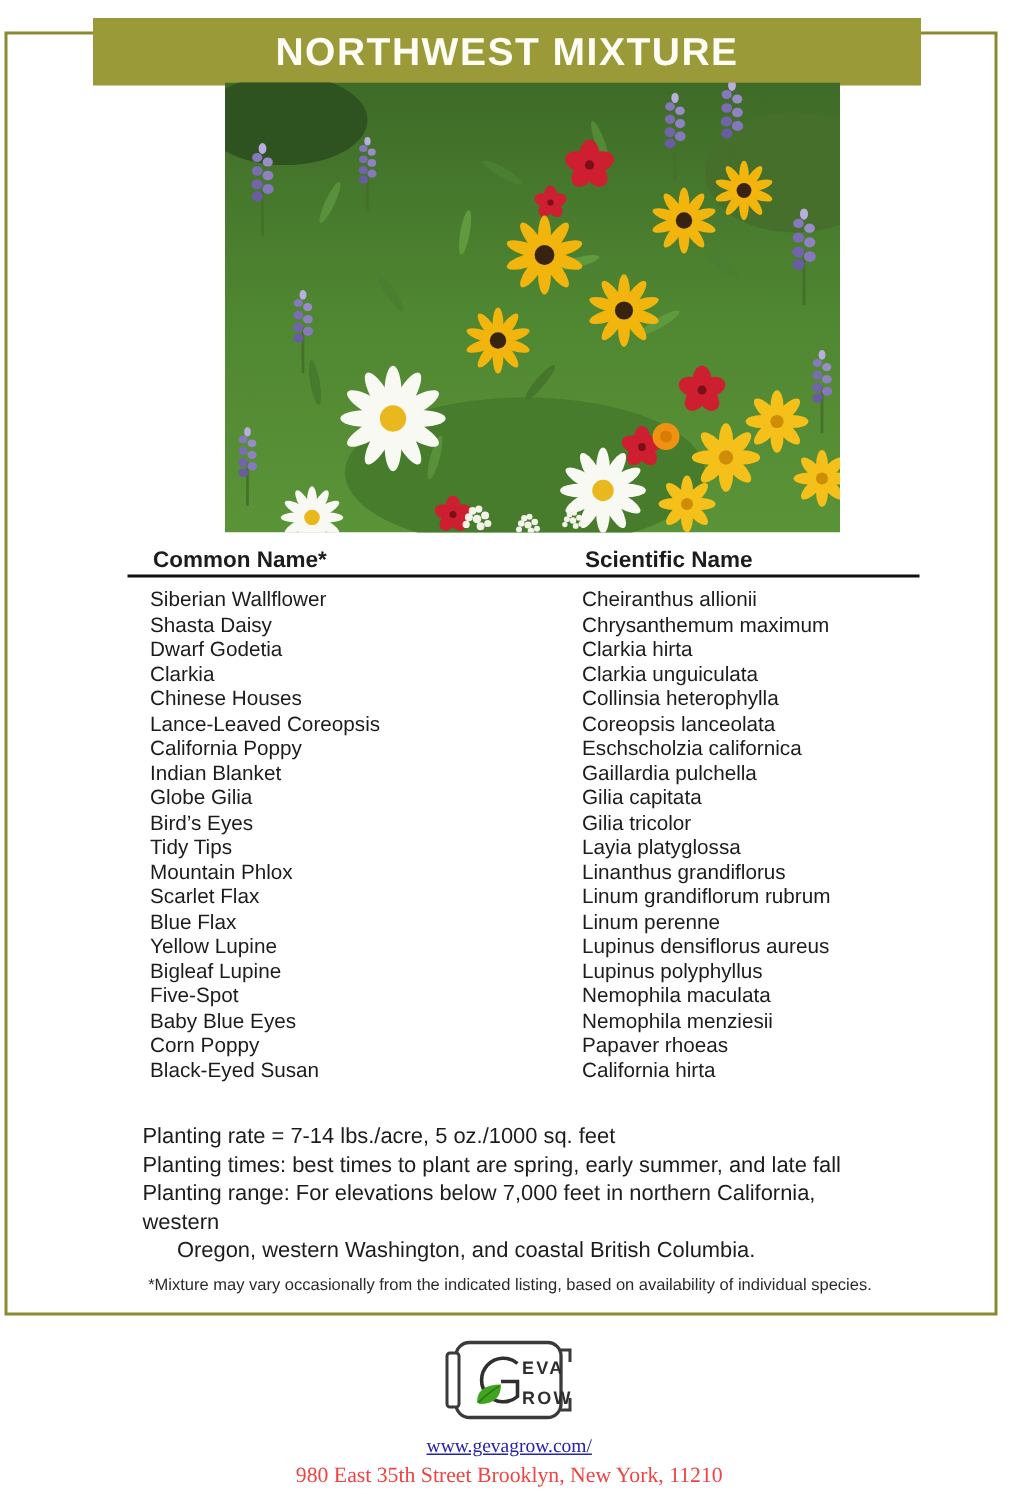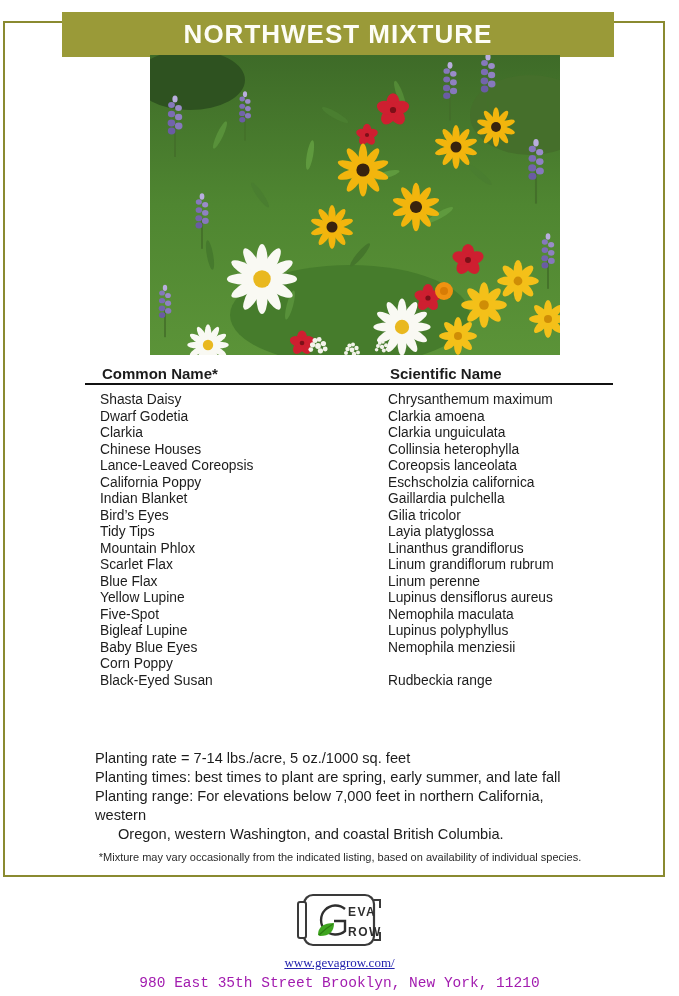--- a/index.html
+++ b/index.html
@@ -57,22 +57,22 @@
   }
 
   .footer { position: absolute; top: 890px; left: 0; width: 679px; text-align: center; }
   .logo { display: inline-block; width: 104px; height: 60px; }
   .weblink {
     display: block; margin-top: 1px;
     font-family: "Liberation Serif", serif;
     font-size: 13px; color: #2323ae; text-decoration: underline;
   }
   .addr, .contact {
-    font-family: Liberation Mono, monospace;
-    font-size: 14.5px; color: #a21caf; margin-top: 4px;
+    font-family: Liberation Serif, serif;
+    font-size: 14.5px; color: #ef4444; margin-top: 4px;
   }
   .contact span { margin: 0 8px; }
 </style>
 </head>
 <body>
 
 <div class="page">
 
   <div class="frame"></div>
 
@@ -228,26 +228,30 @@
   </div>
 
   <div class="tbl-header">
     <span class="col-common">Common Name*</span>
     <span class="col-sci">Scientific Name</span>
   </div>
   <div class="tbl-rule"></div>
 
   <div class="species">
       <div class="row">
+        <span class="common">Siberian Wallflower</span>
+        <span class="sci">Cheiranthus allionii</span>
+      </div>
+      <div class="row">
         <span class="common">Shasta Daisy</span>
         <span class="sci">Chrysanthemum maximum</span>
       </div>
       <div class="row">
         <span class="common">Dwarf Godetia</span>
-        <span class="sci">Clarkia amoena</span>
+        <span class="sci">Clarkia hirta</span>
       </div>
       <div class="row">
         <span class="common">Clarkia</span>
         <span class="sci">Clarkia unguiculata</span>
       </div>
       <div class="row">
         <span class="common">Chinese Houses</span>
         <span class="sci">Collinsia heterophylla</span>
       </div>
       <div class="row">
@@ -256,20 +260,24 @@
       </div>
       <div class="row">
         <span class="common">California Poppy</span>
         <span class="sci">Eschscholzia californica</span>
       </div>
       <div class="row">
         <span class="common">Indian Blanket</span>
         <span class="sci">Gaillardia pulchella</span>
       </div>
       <div class="row">
+        <span class="common">Globe Gilia</span>
+        <span class="sci">Gilia capitata</span>
+      </div>
+      <div class="row">
         <span class="common">Bird’s Eyes</span>
         <span class="sci">Gilia tricolor</span>
       </div>
       <div class="row">
         <span class="common">Tidy Tips</span>
         <span class="sci">Layia platyglossa</span>
       </div>
       <div class="row">
         <span class="common">Mountain Phlox</span>
         <span class="sci">Linanthus grandiflorus</span>
@@ -280,37 +288,38 @@
       </div>
       <div class="row">
         <span class="common">Blue Flax</span>
         <span class="sci">Linum perenne</span>
       </div>
       <div class="row">
         <span class="common">Yellow Lupine</span>
         <span class="sci">Lupinus densiflorus aureus</span>
       </div>
       <div class="row">
+        <span class="common">Bigleaf Lupine</span>
+        <span class="sci">Lupinus polyphyllus</span>
+      </div>
+      <div class="row">
         <span class="common">Five-Spot</span>
         <span class="sci">Nemophila maculata</span>
       </div>
       <div class="row">
-        <span class="common">Bigleaf Lupine</span>
-        <span class="sci">Lupinus polyphyllus</span>
-      </div>
-      <div class="row">
         <span class="common">Baby Blue Eyes</span>
         <span class="sci">Nemophila menziesii</span>
       </div>
       <div class="row">
         <span class="common">Corn Poppy</span>
+        <span class="sci">Papaver rhoeas</span>
       </div>
       <div class="row">
         <span class="common">Black-Eyed Susan</span>
-        <span class="sci">Rudbeckia range</span>
+        <span class="sci">California hirta</span>
       </div>
     </div>
 
   <div class="planting">
     <div><b>Planting rate</b><span> = 7-14 lbs./acre, 5 oz./1000 sq. feet</span></div>
     <div><b>Planting times</b><span>: best times to plant are spring, early summer, and late fall</span></div>
     <div><b>Planting range</b><span>: For elevations below 7,000 feet in northern California,</span></div>
     <div>western</div>
     <div class="indent">Oregon, western Washington, and coastal British Columbia.</div>
   </div>

